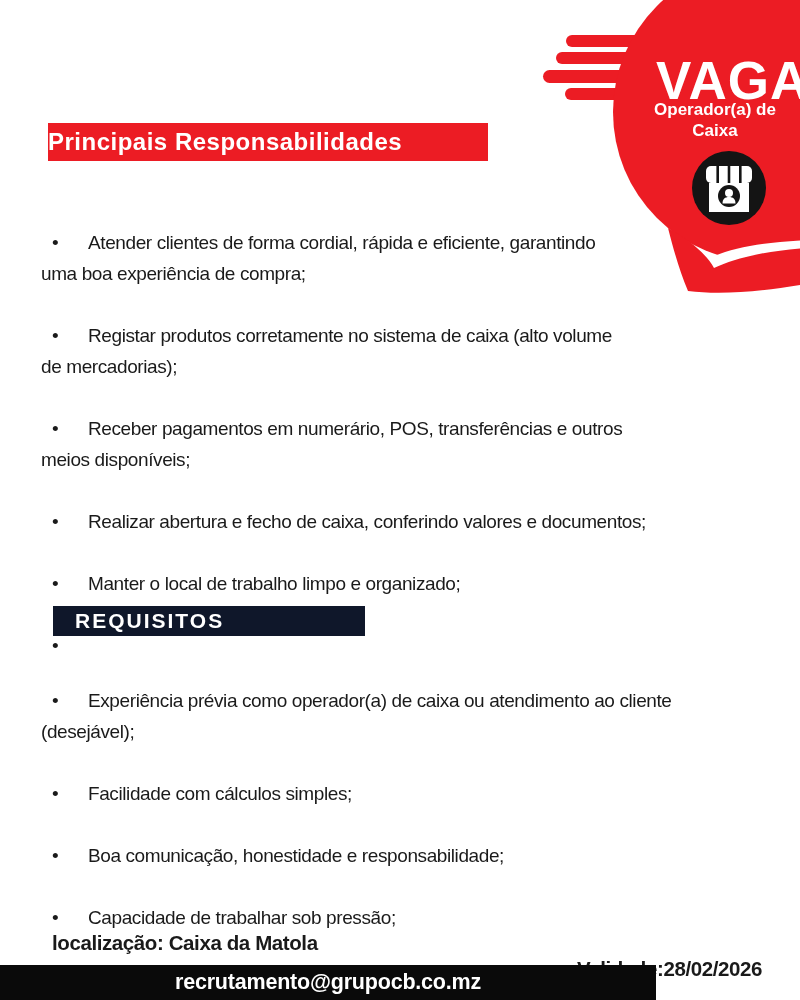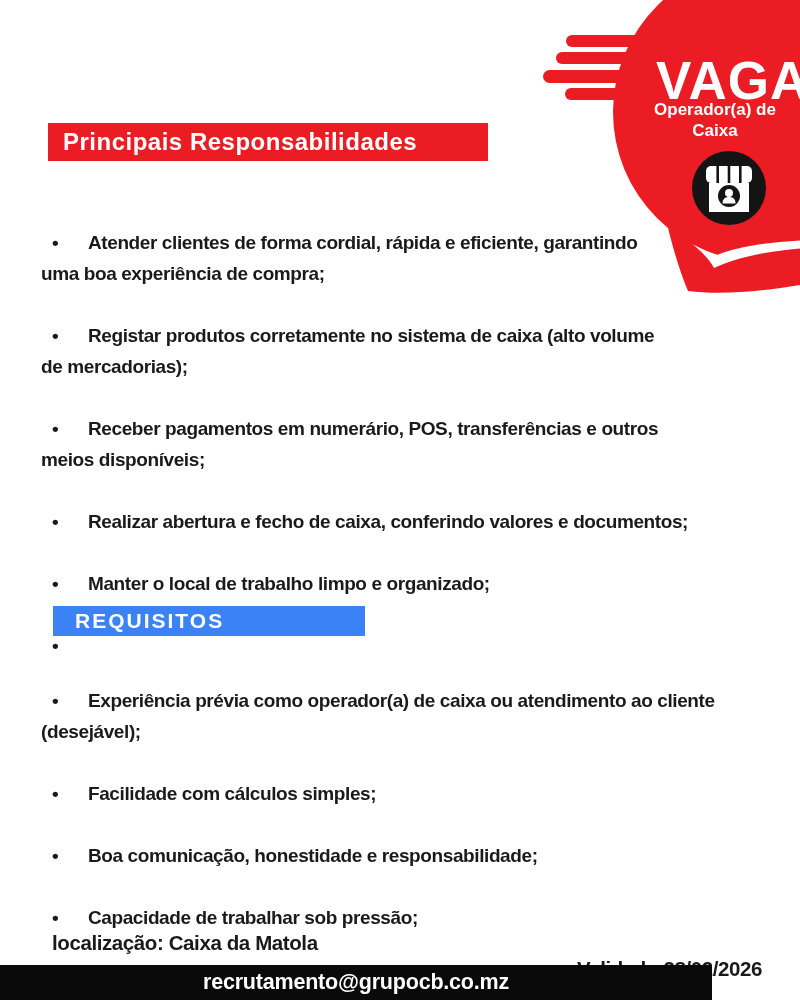--- a/index.html
+++ b/index.html
@@ -37,37 +37,37 @@
   }
   .h-red {
     position:absolute; z-index:2;
     left:48px; top:123px;
     width:440px; height:38px;
     background:#ec1c24;
     color:#ffffff;
     font-size:24px; font-weight:800;
     letter-spacing:0.5px;
     line-height:38px;
-    padding-left:15px;
+    padding-left:0;
   }
   .h-black {
     position:absolute; z-index:2;
     left:53px; top:606px;
     width:312px; height:30px;
-    background:#3b82f6;
+    background:#0f172a;
     color:#ffffff;
     font-size:21px; font-weight:800;
     letter-spacing:2px;
     line-height:29px;
     padding-left:22px;
   }
   .list {
     position:absolute; z-index:2;
     left:41px; width:715px;
-    font-size:19px; font-weight:700;
+    font-size:19px; font-weight:400;
     letter-spacing:-0.4px;
     line-height:31px;
     color:#1a1a1a;
   }
   .list-resp { top:196px; }
   .list-req  { top:654px; }
   .li { white-space:pre-line; }
   .bullet { display:inline-block; width:47px; padding-left:11px; white-space:normal; }
   .bullet::before { content:"\2022"; }
   .loc-text {
@@ -79,21 +79,21 @@
   .val-text {
     position:absolute; z-index:2;
     left:577px; top:936px;
     font-size:20.5px; font-weight:700;
     letter-spacing:-0.4px;
     margin-top:21px;
   }
   .footer-bar {
     position:absolute; z-index:2;
     left:0; top:965px;
-    width:712px; height:35px;
+    width:656px; height:35px;
     background:#0a0a0a;
     color:#ffffff;
     text-align:center;
     font-size:21.5px; font-weight:700;
     line-height:34px;
     letter-spacing:-0.2px;
   }
 </style>
 </head>
 <body>

